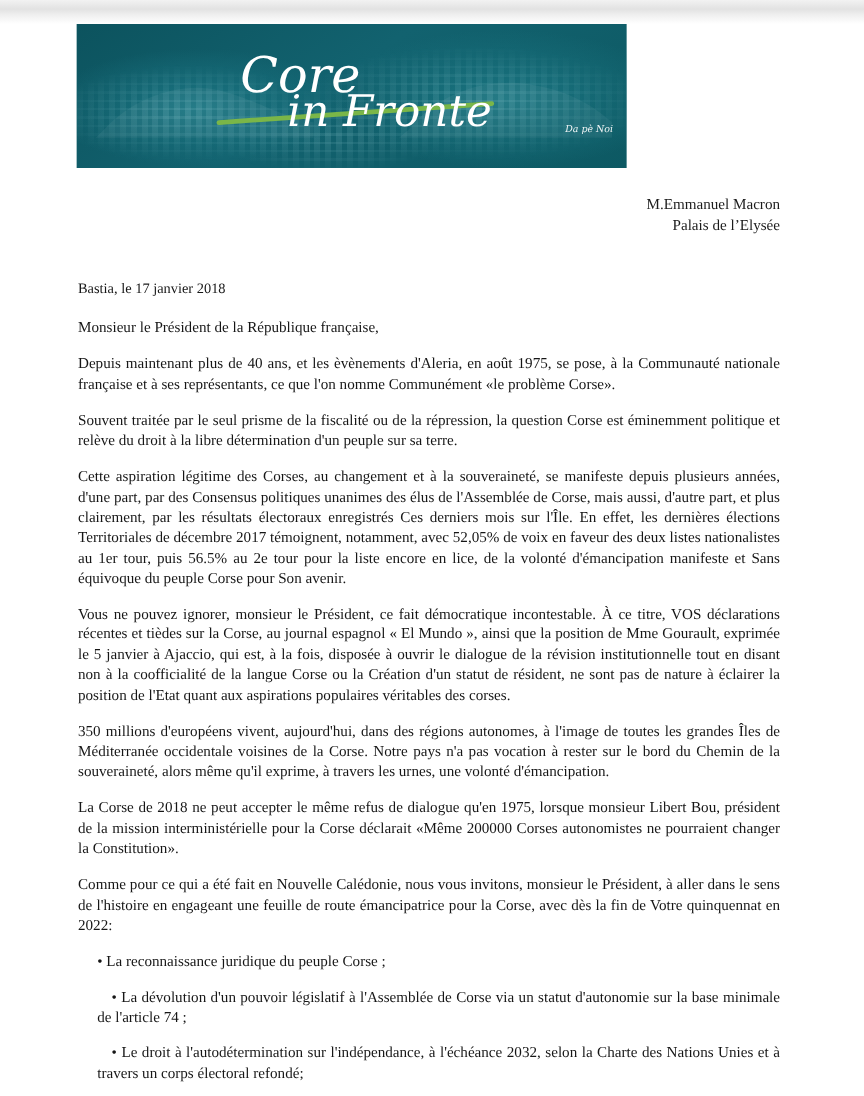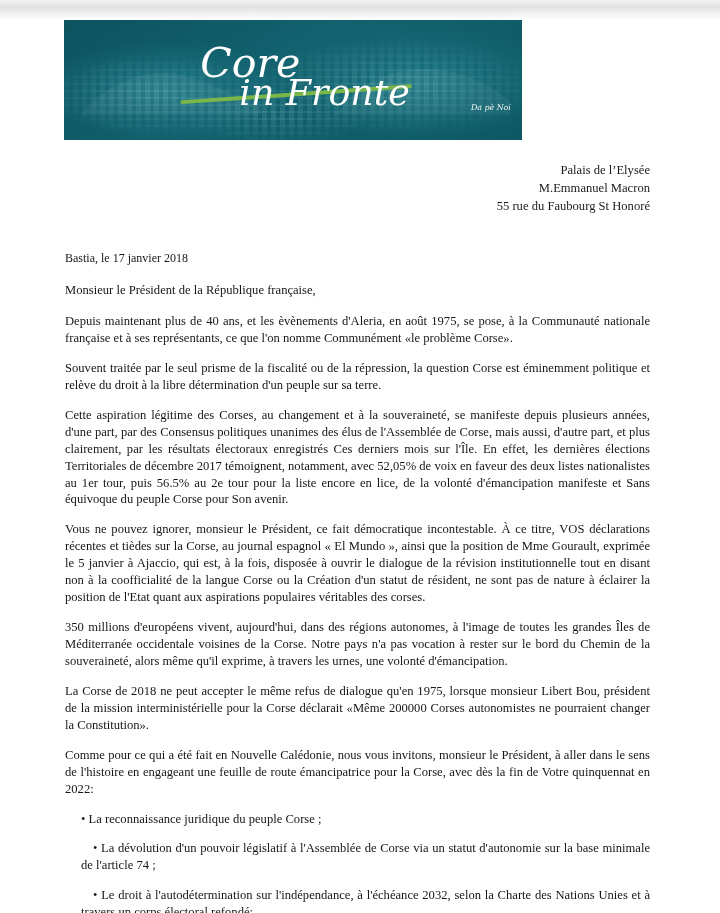--- a/index.html
+++ b/index.html
@@ -141,23 +141,22 @@
     <path d="M150 104 L438 84" stroke="#7ab648" stroke-width="5" fill="none" stroke-linecap="round"></path>
     <text class="logo-word-1" x="236" y="72" text-anchor="middle">Core</text>
     <text class="logo-word-2" x="330" y="108" text-anchor="middle">in Fronte</text>
     <text class="logo-tagline" x="566" y="114" text-anchor="end">Da pè Noi</text>
   </svg>
 </div>
 
 <div class="sheet">
 
   <div class="addressee">
+    <div>M.Emmanuel Macron</div>
     <div>Palais de l’Elysée</div>
-    <div>M.Emmanuel Macron</div>
-    <div>55 rue du Faubourg St Honoré</div>
   </div>
 
   <div class="letter">
 
     <div class="date-line">Bastia, le 17 janvier 2018</div>
 
     <div class="salutation">Monsieur le Président de la République française,</div>
 
     <p class="para">Depuis maintenant plus de 40 ans, et les èvènements d'Aleria, en août 1975, se pose, à la Communauté nationale française et à ses représentants, ce que l'on nomme Communément «le problème Corse».</p>
     <p class="para">Souvent traitée par le seul prisme de la fiscalité ou de la répression, la question Corse est éminemment politique et relève du droit à la libre détermination d'un peuple sur sa terre.</p>

